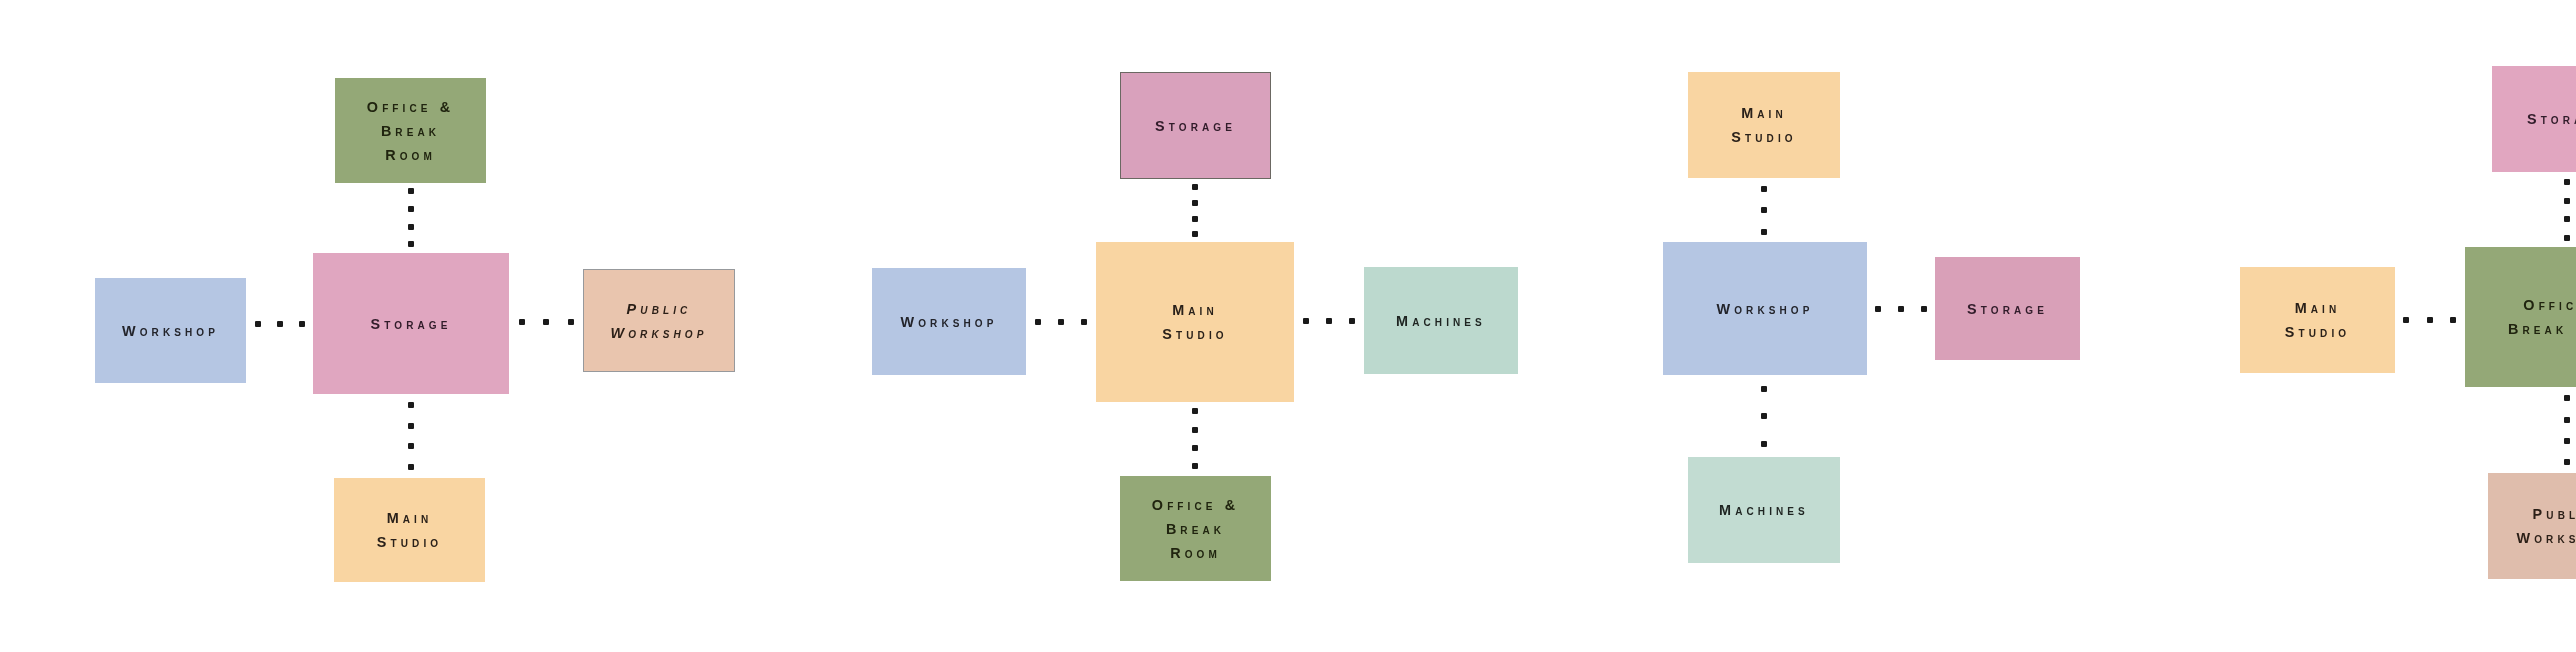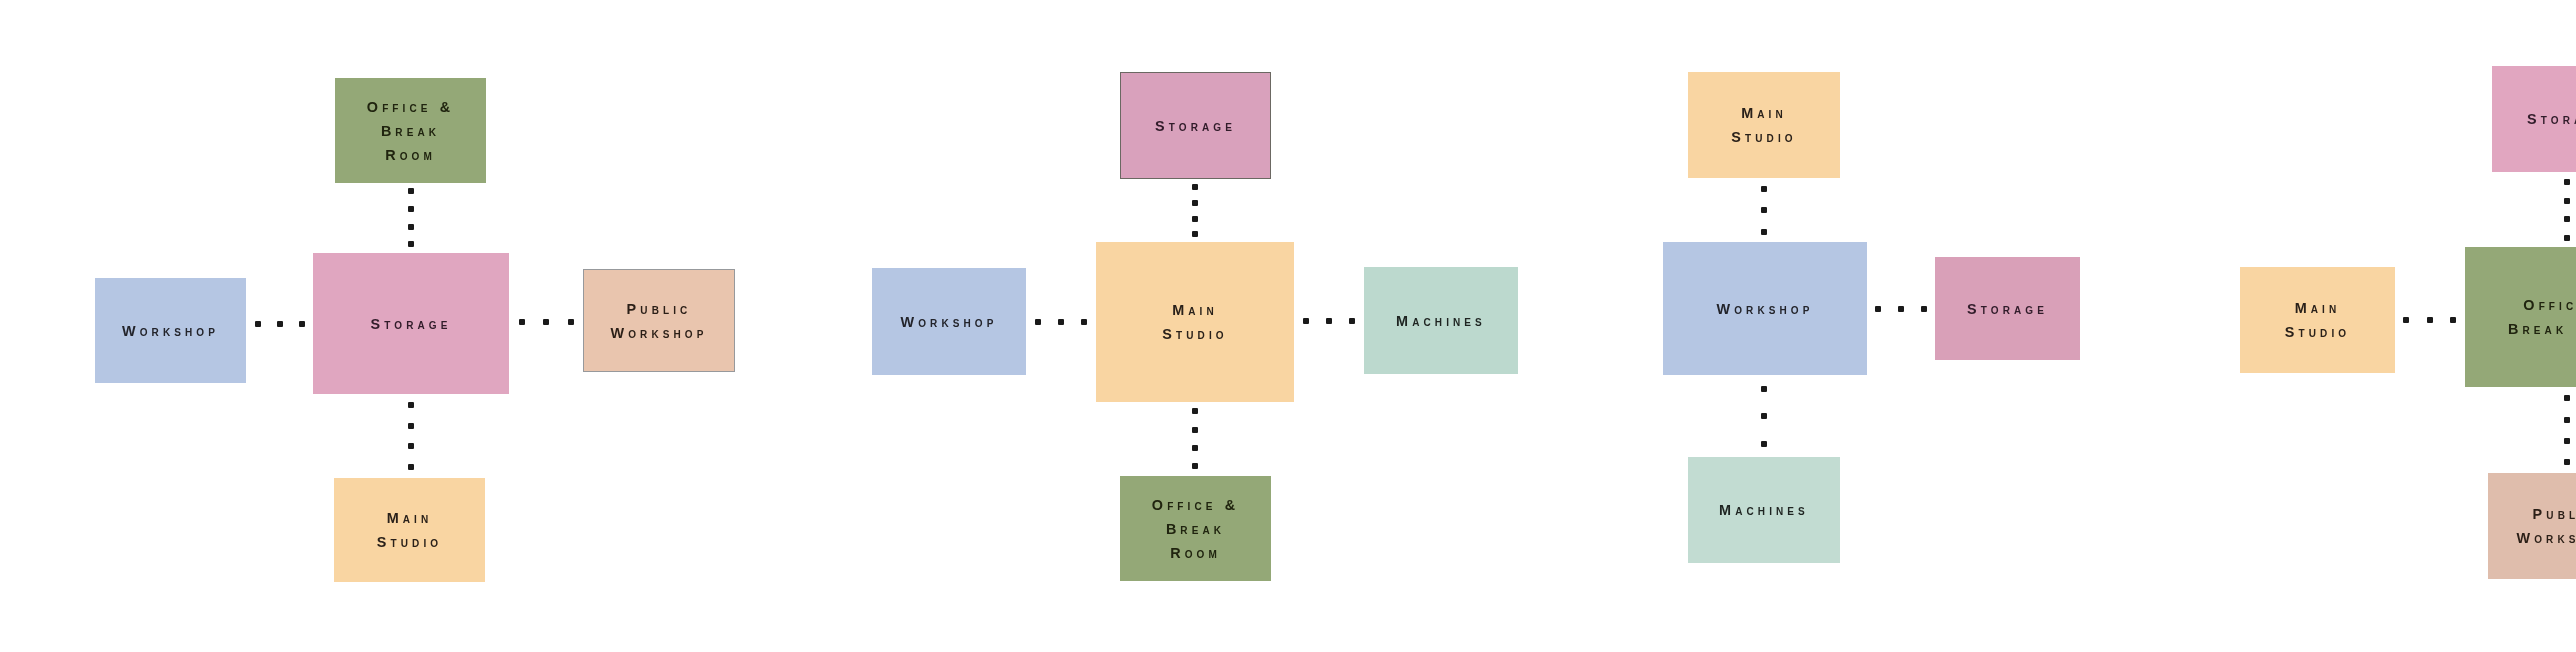--- a/index.html
+++ b/index.html
@@ -53,21 +53,21 @@
         <span class="room-label" style="color: rgb(32, 36, 15);">Office &amp;
 Break
 Room</span>
       </div>
       <div class="room-box" style="left: 313px; top: 253px; width: 196px; height: 141px; background: rgb(224, 166, 192);">
         <span class="room-label" style="color: rgb(49, 28, 42);">Storage</span>
       </div>
       <div class="room-box" style="left: 95px; top: 278px; width: 151px; height: 105px; background: rgb(181, 198, 227);">
         <span class="room-label" style="color: rgb(35, 36, 43);">Workshop</span>
       </div>
-      <div class="room-box" style="left: 583px; top: 269px; width: 152px; height: 103px; background: rgb(233, 197, 174); border: 1px solid rgb(151, 153, 156);">
+      <div class="room-box" style="left: 583px; top: 269px; width: 152px; height: 103px; background: rgb(233, 197, 174); border: 1px solid rgb(151, 153, 156); font-style: italic;">
         <span class="room-label" style="color: rgb(43, 31, 23);">Public
 Workshop</span>
       </div>
       <div class="room-box" style="left: 334px; top: 478px; width: 151px; height: 104px; background: rgb(249, 213, 162);">
         <span class="room-label" style="color: rgb(42, 33, 26);">Main
 Studio</span>
       </div>
       <div class="connector-dot" style="width: 5.7px; height: 5.7px; background: rgb(26, 26, 26); left: 408px; top: 188px;"></div>
       <div class="connector-dot" style="width: 5.7px; height: 5.7px; background: rgb(26, 26, 26); left: 408px; top: 206px;"></div>
       <div class="connector-dot" style="width: 5.7px; height: 5.7px; background: rgb(26, 26, 26); left: 408px; top: 224px;"></div>

